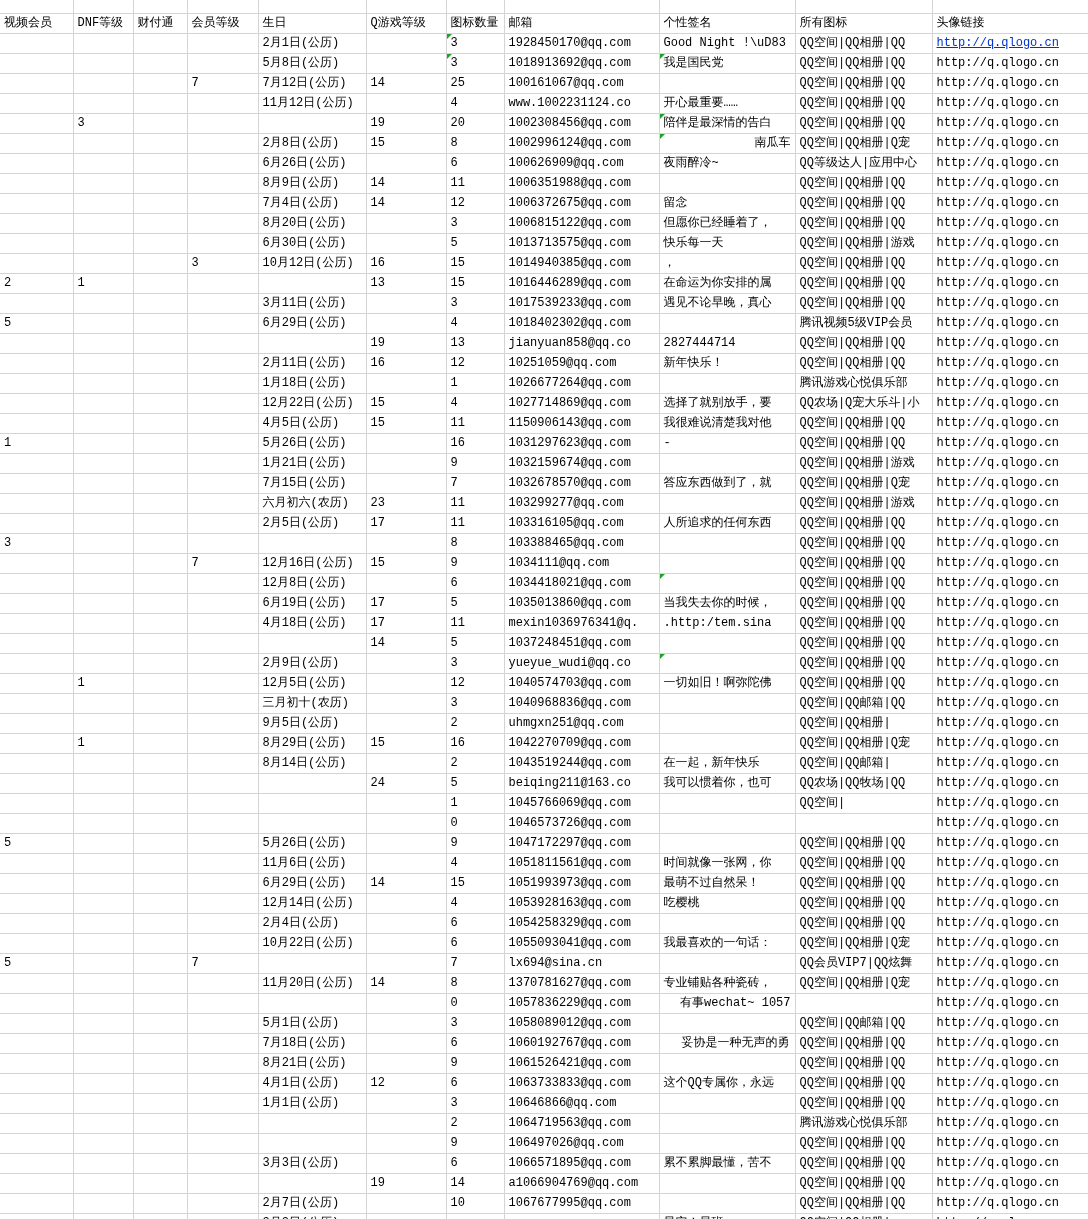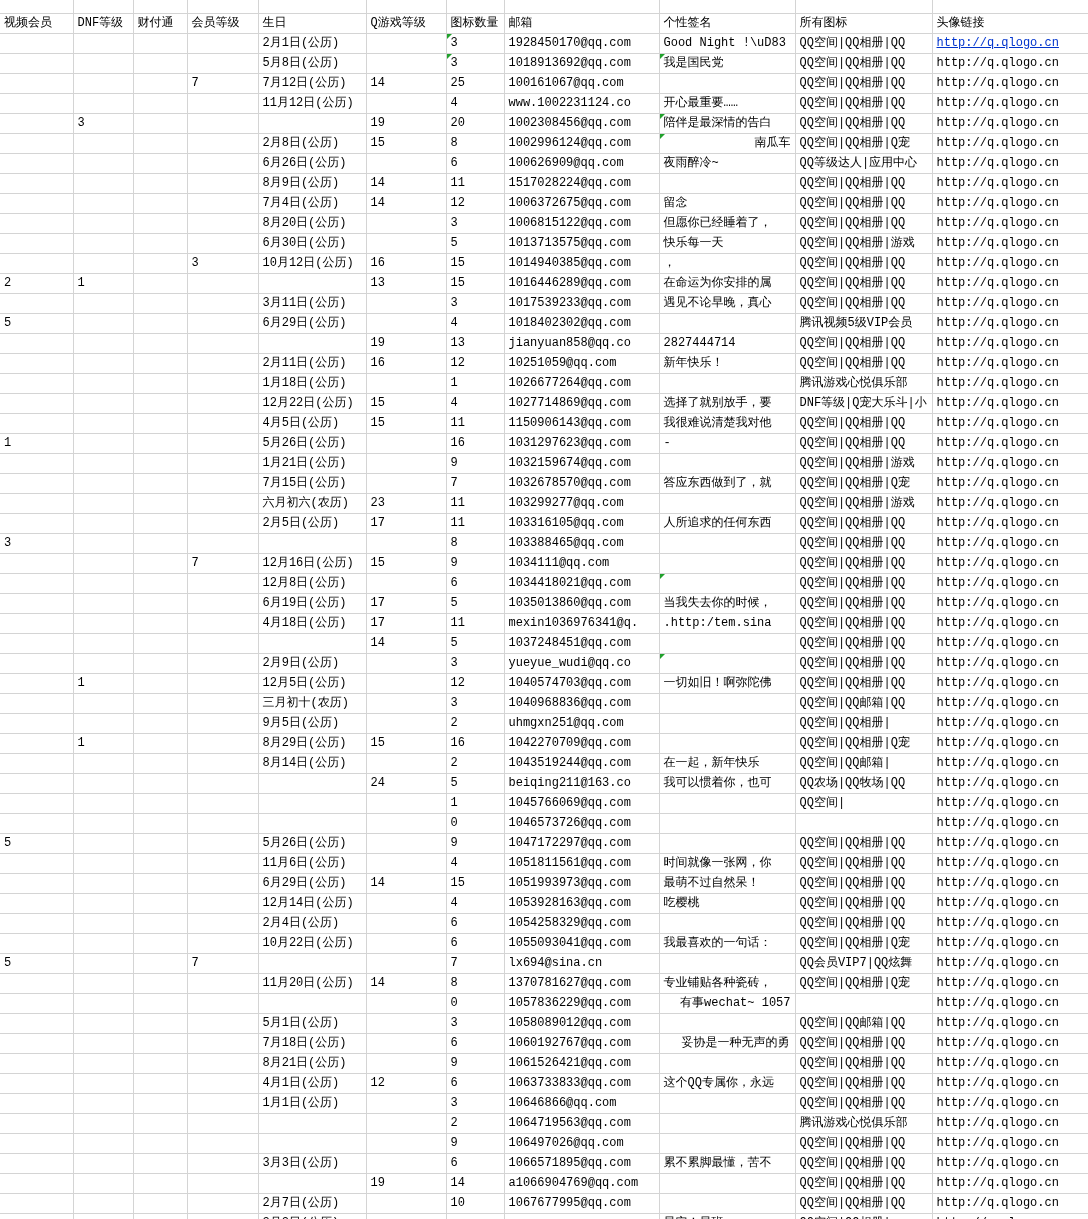--- a/index.html
+++ b/index.html
@@ -173,21 +173,21 @@
           <td><span>http://q.qlogo.cn</span></td>
         </tr>
         <tr>
           <td><span></span></td>
           <td><span></span></td>
           <td><span></span></td>
           <td><span></span></td>
           <td><span>8月9日(公历)</span></td>
           <td><span>14</span></td>
           <td><span>11</span></td>
-          <td><span>1517028224@qq.com</span></td>
+          <td><span>1006351988@qq.com</span></td>
           <td><span></span></td>
           <td><span>QQ空间|QQ相册|QQ</span></td>
           <td><span>http://q.qlogo.cn</span></td>
         </tr>
         <tr>
           <td><span></span></td>
           <td><span></span></td>
           <td><span></span></td>
           <td><span></span></td>
           <td><span>7月4日(公历)</span></td>
@@ -318,21 +318,21 @@
         <tr>
           <td><span></span></td>
           <td><span></span></td>
           <td><span></span></td>
           <td><span></span></td>
           <td><span>12月22日(公历)</span></td>
           <td><span>15</span></td>
           <td><span>4</span></td>
           <td><span>1027714869@qq.com</span></td>
           <td><span>选择了就别放手，要</span></td>
-          <td><span>DNF等级|Q宠大乐斗|小</span></td>
+          <td><span>QQ农场|Q宠大乐斗|小</span></td>
           <td><span>http://q.qlogo.cn</span></td>
         </tr>
         <tr>
           <td><span></span></td>
           <td><span></span></td>
           <td><span></span></td>
           <td><span></span></td>
           <td><span>4月5日(公历)</span></td>
           <td><span>15</span></td>
           <td><span>11</span></td>

